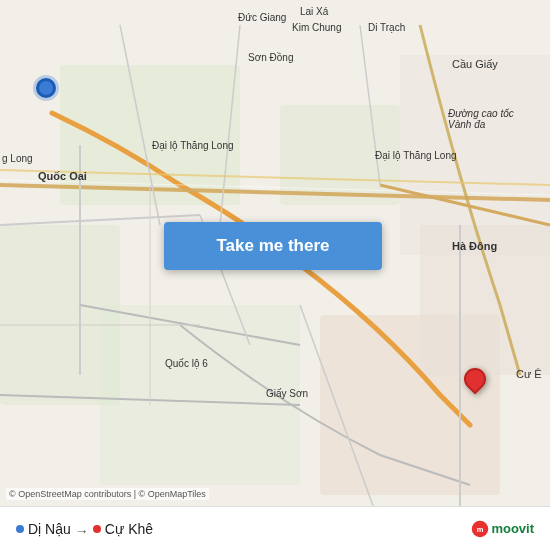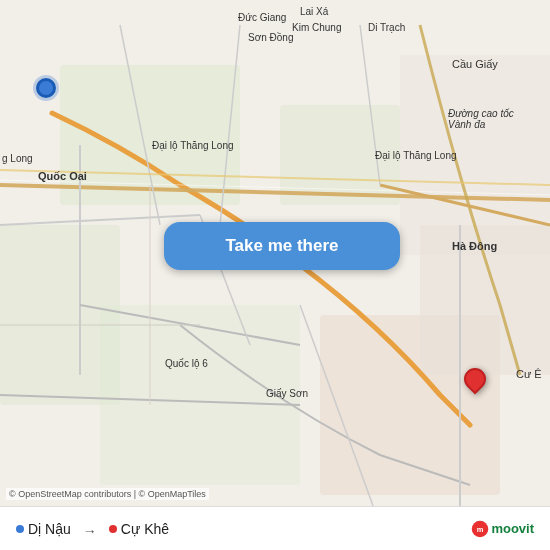--- a/index.html
+++ b/index.html
@@ -26,26 +26,26 @@
       inset: 0;
       width: 100%;
       height: 100%;
     }
 
     
     .take-me-there-btn {
       position: absolute;
       left: 164px;
       top: 222px;
-      width: 236px;
+      width: 218px;
       height: 48px;
       background: #4a90d9;
       color: white;
       border: none;
-      border-radius: 16px;
+      border-radius: 4px;
       font-size: 17px;
       font-weight: 600;
       cursor: pointer;
       display: flex;
       align-items: center;
       justify-content: center;
       box-shadow: 0 2px 8px rgba(0,0,0,0.3);
     }
 
     
@@ -93,21 +93,20 @@
       display: flex;
       align-items: center;
       justify-content: space-between;
       padding: 0 16px;
       border-top: 1px solid #ddd;
     }
 
     .bottom-bar-left {
       display: flex;
       align-items: center;
-      gap: 8px;
     }
 
     .route-item {
       display: flex;
       align-items: center;
       gap: 4px;
     }
 
     .route-dot {
       width: 8px;
@@ -207,21 +206,21 @@
     <line x1="0" y1="145" x2="550" y2="160" stroke="#e8c870" stroke-width="2" opacity="0.7"></line>
 
     <line x1="150" y1="160" x2="150" y2="380" stroke="#d8d0c8" stroke-width="1"></line>
     <line x1="0" y1="300" x2="200" y2="300" stroke="#d0ccc4" stroke-width="1"></line>
   </svg>
 
   <div class="map-label map-label-sm" style="left:238px;top:12px;">Đức Giang</div>
   <div class="map-label map-label-sm" style="left:300px;top:6px;">Lai Xá</div>
   <div class="map-label map-label-sm" style="left:292px;top:22px;">Kim Chung</div>
   <div class="map-label map-label-sm" style="left:368px;top:22px;">Di Trạch</div>
-  <div class="map-label map-label-sm" style="left:248px;top:32px;">Sơn Đồng</div>
+  <div class="map-label map-label-sm" style="left:248px;top:52px;">Sơn Đồng</div>
   <div class="map-label" style="left:452px;top:58px;">Cầu Giấy</div>
   <div class="map-label map-label-sm" style="left:152px;top:140px;">Đại lộ Thăng Long</div>
   <div class="map-label map-label-sm" style="left:448px;top:108px;max-width:80px;white-space:normal;font-style:italic;">Đường cao tốc Vành đa</div>
   <div class="map-label map-label-sm" style="left:375px;top:150px;">Đại lộ Thăng Long</div>
   <div class="map-label" style="left:38px;top:170px;font-weight:600;">Quốc Oai</div>
   <div class="map-label" style="left:452px;top:240px;font-weight:600;">Hà Đông</div>
   <div class="map-label map-label-sm" style="left:165px;top:358px;">Quốc lộ 6</div>
   <div class="map-label map-label-sm" style="left:266px;top:388px;">Giấy Sơn</div>
   <div class="map-label" style="left:516px;top:368px;">Cư Ê</div>
   <div class="map-label map-label-sm" style="left:2px;top:153px;">g Long</div>

